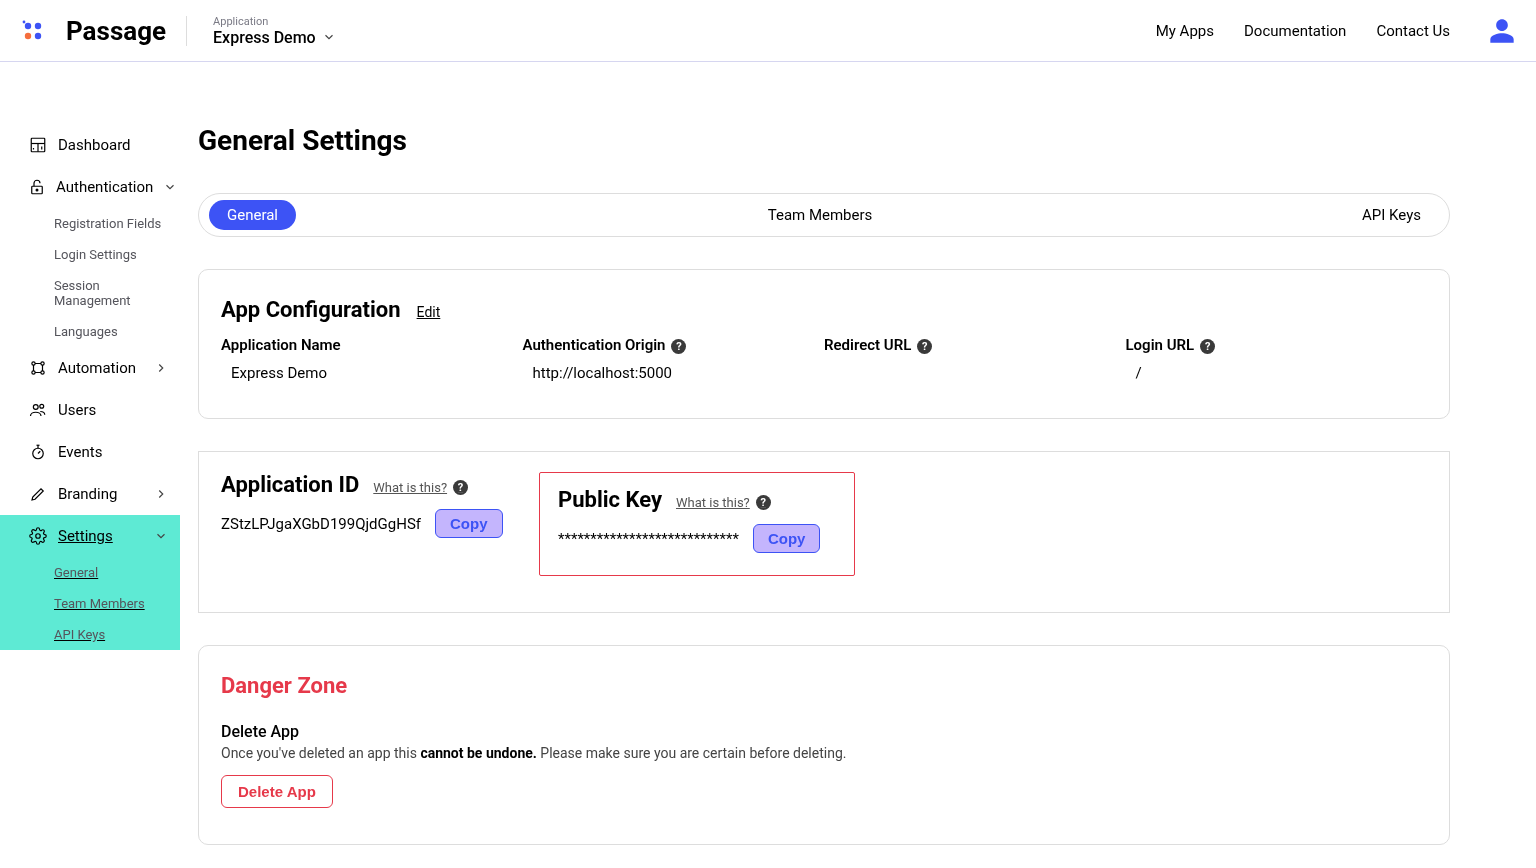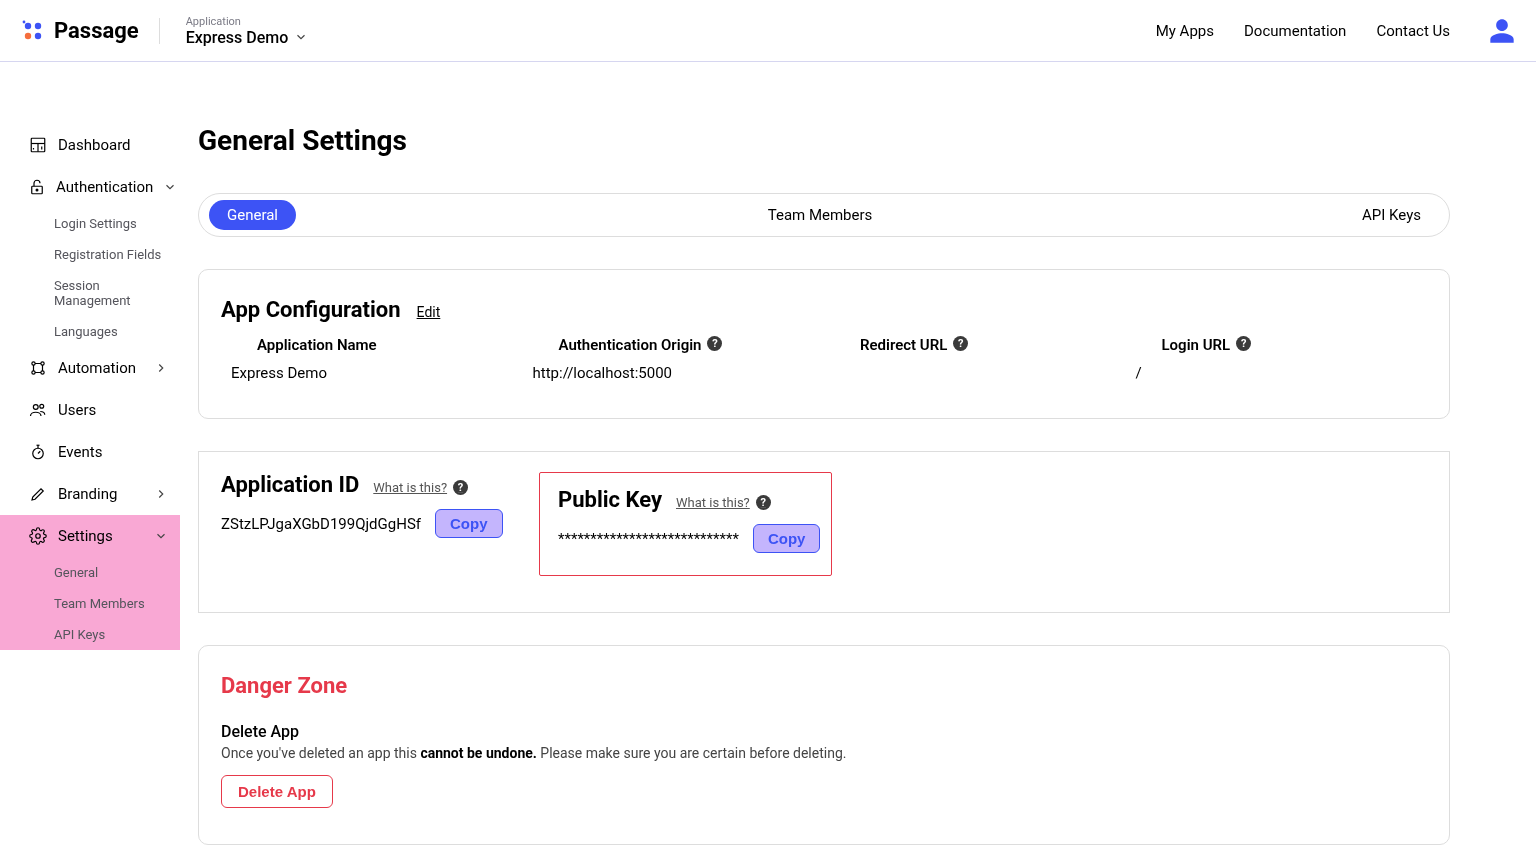--- a/index.html
+++ b/index.html
@@ -16,25 +16,25 @@
     .header {
       display: flex;
       align-items: center;
       padding: 10px 20px;
       border-bottom: 1px solid #d6d6f0;
       height: 62px;
     }
     .logo-wrap {
       display: flex;
       align-items: center;
-      gap: 8px;
+      gap: 20px;
       padding-right: 20px;
       border-right: 1px solid #ddd;
       font-weight: 700;
-      font-size: 22px;
+      font-size: 26px;
     }
     .logo-mark {
       width: 26px;
       height: 26px;
       position: relative;
     }
     .app-selector {
       margin-left: 26px;
     }
     .app-selector .label {
@@ -88,21 +88,22 @@
     .nav-item .chev {
       margin-left: auto;
     }
     .nav-sub {
       padding: 8px 10px 8px 54px;
       font-size: 13px;
       color: #55555c;
       cursor: pointer;
     }
     .nav-group-active {
-      background: #f9a8d4;
+      background: #5eead4;
+      text-decoration: underline;
     }
     .content {
       flex: 1;
       padding: 62px 30px 40px 18px;
       max-width: 1300px;
     }
     h1.page-title {
       font-size: 28px;
       font-weight: 700;
       margin-bottom: 36px;
@@ -153,24 +154,23 @@
       display: flex;
       gap: 0;
     }
     .config-col {
       flex: 1;
     }
     .config-label {
       font-size: 15px;
       font-weight: 600;
       display: flex;
-      align-items: flex-start;
+      align-items: flex-end;
       gap: 6px;
       margin-bottom: 10px;
-      margin-left: 36px;
     }
     .config-value {
       font-size: 15px;
       padding-left: 10px;
     }
     .q-icon {
       width: 15px;
       height: 15px;
       border-radius: 50%;
       background: #3a3a3a;
@@ -224,21 +224,21 @@
       color: #3d53f5;
       background: #c4b5fd;
       padding: 5px 14px;
       border-radius: 6px;
       font-size: 15px;
       font-weight: 600;
       cursor: pointer;
     }
     .highlight-box {
       border: 1px solid #e6394a;
-      padding: 14px 11px 22px 18px;
+      padding: 14px 34px 22px 18px;
       border-radius: 2px;
     }
     .danger-title {
       color: #e6394a;
       font-size: 22px;
       font-weight: 700;
       margin-bottom: 24px;
     }
     .subhead {
       font-size: 16px;
@@ -325,22 +325,22 @@
             <circle cx="12" cy="16" r="1.2" fill="#000"></circle>
           </svg>
       </span>
       <span>Authentication</span>
       <span class="chev">
         <svg width="14" height="14" viewBox="0 0 24 24" fill="none" stroke="#444" stroke-width="2">
             <polyline points="6 9 12 15 18 9"></polyline>
           </svg>
       </span>
     </div>
+    <div class="nav-sub">Registration Fields</div>
     <div class="nav-sub">Login Settings</div>
-    <div class="nav-sub">Registration Fields</div>
     <div class="nav-sub">Session Management</div>
     <div class="nav-sub">Languages</div>
 
     <div class="nav-item">
       <span class="icon">
         <svg width="18" height="18" viewBox="0 0 24 24" fill="none" stroke="#000" stroke-width="1.6">
             <circle cx="6" cy="6" r="2.2"></circle>
             <circle cx="18" cy="6" r="2.2"></circle>
             <circle cx="6" cy="18" r="2.2"></circle>
             <circle cx="18" cy="18" r="2.2"></circle>

